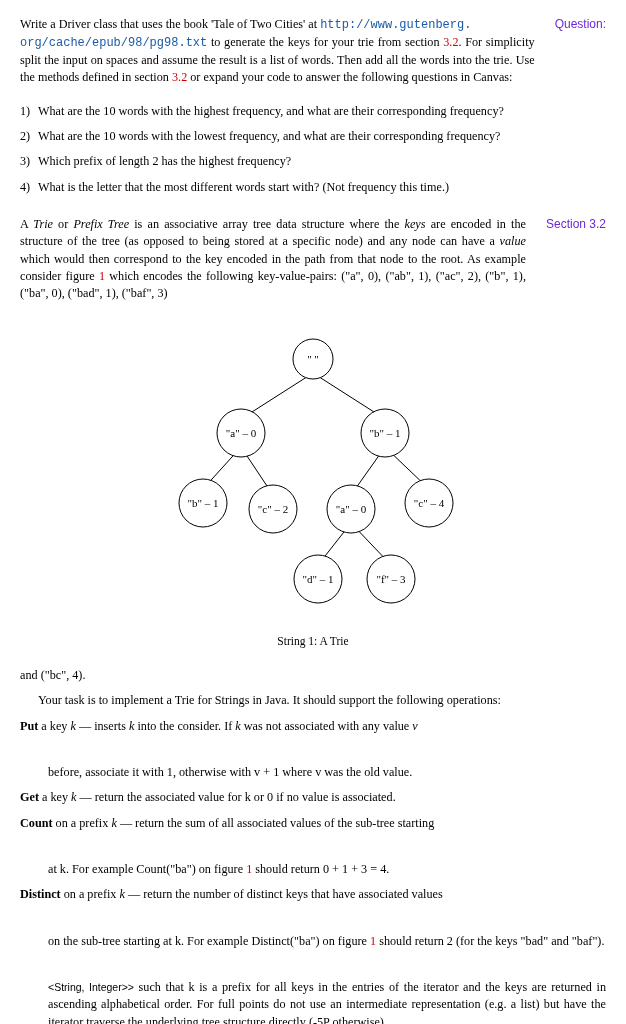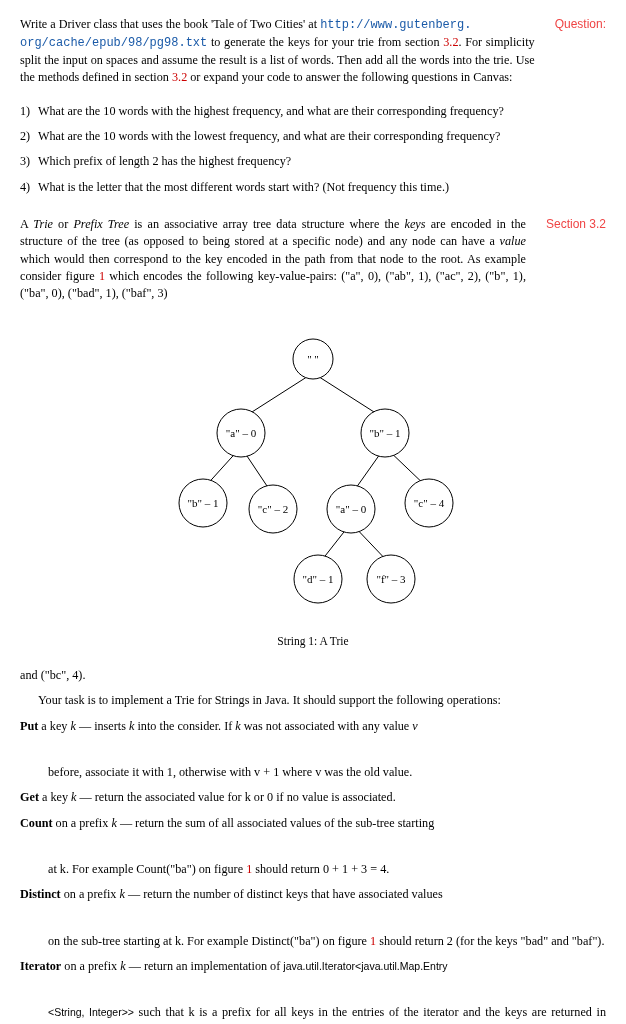--- a/index.html
+++ b/index.html
@@ -16,21 +16,21 @@
   }
   .header-row {
     display: flex;
     justify-content: center;
     align-items: flex-start;
   }
   .header-row .content { flex: 1; padding-right: 20px; }
   .label-right {
     font-family: Arial, Helvetica, sans-serif;
     font-size: 12px;
-    color: #ef4444;
+    color: #6d28d9;
     white-space: nowrap;
   }
   .url { color: #1a5aa8; font-family: "Courier New", monospace; font-size: 12px; }
   .red-ref { color: #c00; }
   p { margin: 0 0 8px 0; }
   .q-list { padding-left: 0; margin: 8px 0 0 0; }
   .q-list > div { display: flex; margin-bottom: 8px; }
   .q-list .num { width: 18px; flex-shrink: 0; }
   .q-list .txt { flex: 1; }
   .section-gap { margin-top: 20px; }
@@ -155,23 +155,20 @@
   </div>
 
   <div>
     <div>
       <strong>Distinct</strong><span> on a prefix </span><em>k</em><span> — return the number of distinct keys that have associated values</span>
     </div>
     <div class="op-body"><span>on the sub-tree starting at k. For example Distinct("ba") on figure </span><span class="red-ref">1</span><span> should return 2 (for the keys "bad" and "baf").</span></div>
   </div>
 
   <div>
-    <div>
-      <strong>Iterator</strong><span> on a prefix </span><em>k</em><span> — return an implementation of </span><span class="mono-small">java.util.Iterator&lt;java.util.Map.Entry</span>
-    </div>
     <div class="op-body"><span class="mono-small">&lt;String, Integer&gt;&gt;</span><span> such that k is a prefix for all keys in the entries of the iterator and the keys are returned in ascending alphabetical order. For full points do not use an intermediate representation (e.g. a list) but have the iterator traverse the underlying tree structure directly (-5P otherwise).</span></div>
   </div>
 
   <div>
     <strong>Note:</strong><span> key k in all above queries is a String such as 'a' or 'cat'.</span>
   </div>
 
 </div>
 
 </body></html>

